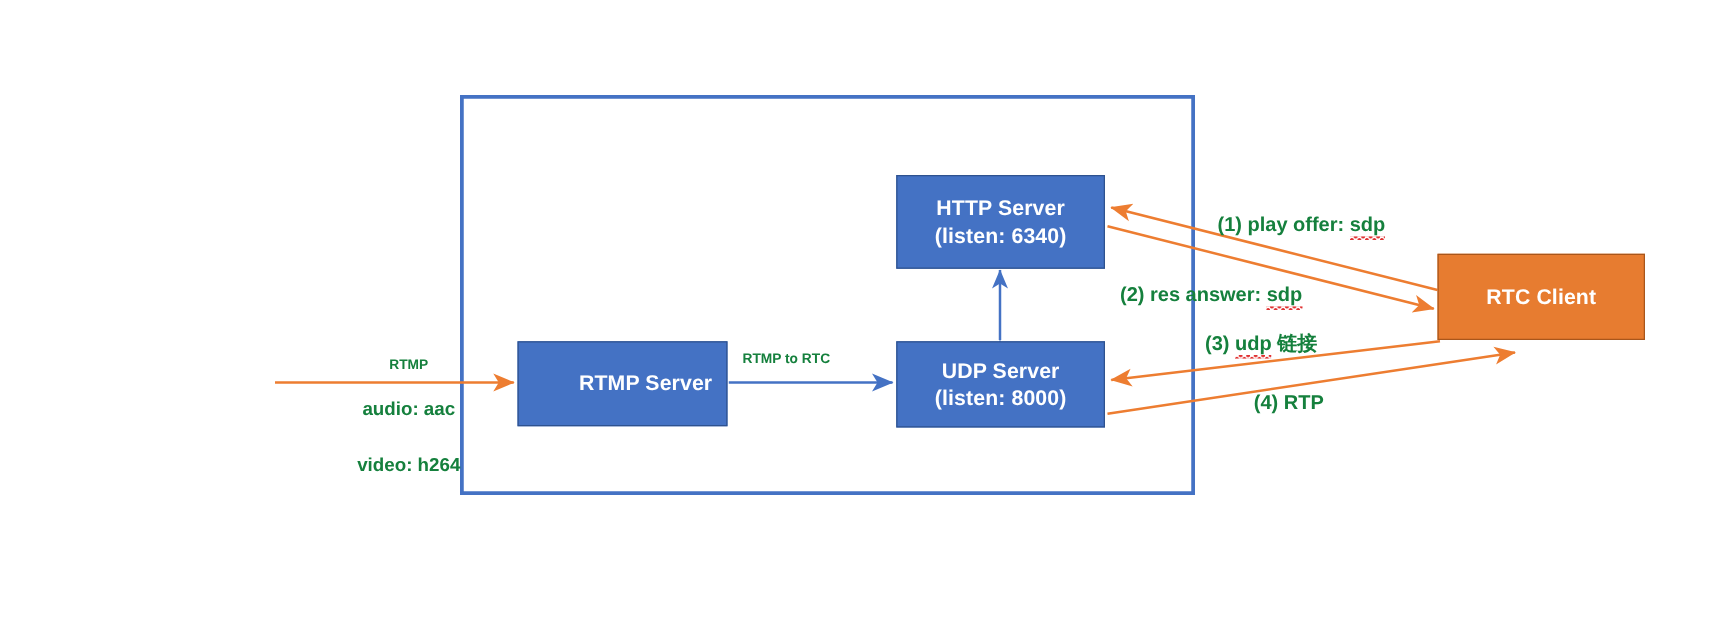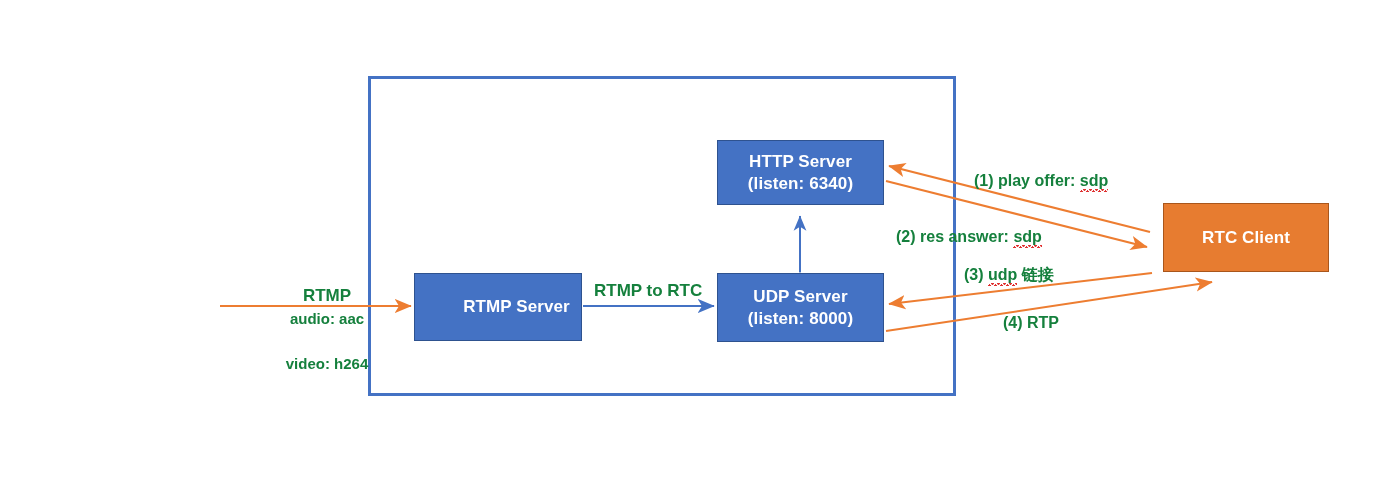--- a/index.html
+++ b/index.html
@@ -7,27 +7,27 @@
        font-family:"Liberation Sans","DejaVu Sans",sans-serif;}
   #canvas{position:relative;width:1380px;height:502px;background:#fff;}
 
   svg#wires{position:absolute;left:0;top:0;width:1380px;height:502px;}
 
   .box{position:absolute;box-sizing:border-box;display:flex;
        align-items:center;justify-content:center;text-align:center;
        color:#ffffff;font-weight:bold;font-size:17px;line-height:1.25;
        letter-spacing:.1px;}
   .box.blue{background:#4472C4;border:1px solid #2E528F;}
-  .box.orange{background:#E77C30;border:1px solid #A9561B;margin-left:13px;}
+  .box.orange{background:#E77C30;border:1px solid #A9561B;}
 
   .container{position:absolute;box-sizing:border-box;
              border:3px solid #4472C4;background:transparent;}
 
   .lbl{position:absolute;color:#15803d;font-weight:bold;white-space:nowrap;}
-  .lbl.big{font-size:17px;}
+  .lbl.big{font-size:11px;}
   .lbl.sm{font-size:15px;}
   .lbl.step{font-size:16px;}
 
   .sq{position:relative;display:inline-block;}
   .sq::after{content:"";position:absolute;left:0;right:0;bottom:-2px;height:3px;
     background-image:
       radial-gradient(circle at 1.5px 2.6px, #e03131 1.2px, transparent 1.4px),
       radial-gradient(circle at 4.5px 0.6px, #e03131 1.2px, transparent 1.4px);
     background-size:6px 3px;background-repeat:repeat-x;}
 
@@ -67,41 +67,41 @@
     <line x1="1152" y1="273" x2="889" y2="304" stroke="#ED7D31" stroke-width="2" marker-end="url(#ahO)"></line>
 
     <line x1="886" y1="331" x2="1212" y2="282" stroke="#ED7D31" stroke-width="2" marker-end="url(#ahO)"></line>
   </svg>
 
 
   <div class="box blue" style="left:414px;top:273px;width:168px;height:68px;padding-left:37px;">
     <span>RTMP Server</span>
   </div>
 
-  <div class="box blue" style="left:717px;top:140px;width:167px;height:65px;">
+  <div class="box blue" style="left:717px;top:140px;width:167px;height:75px;">
     <div>
       <div>HTTP Server</div>
       <div>(listen: 6340)</div>
     </div>
   </div>
 
   <div class="box blue" style="left:717px;top:273px;width:167px;height:69px;">
     <div>
       <div>UDP Server</div>
       <div>(listen: 8000)</div>
     </div>
   </div>
 
   <div class="box orange" style="left:1150px;top:203px;width:166px;height:69px;">
     <span>RTC Client</span>
   </div>
 
   <div class="stack" style="left:262px;top:286px;width:130px;">
     <div class="lbl big" style="position:static;">RTMP</div>
-    <div class="lbl sm" style="position:static;margin-top:4px;">audio: aac</div>
+    <div class="lbl sm" style="position:static;margin-top:21px;">audio: aac</div>
     <div class="lbl sm" style="position:static;margin-top:28px;">video: h264</div>
   </div>
 
   <div class="lbl big" style="left:594px;top:281px;">RTMP to RTC</div>
 
   <div class="lbl step" style="left:974px;top:172px;">
     <span>(1) play offer: </span><span class="sq">sdp</span>
   </div>
 
   <div class="lbl step" style="left:896px;top:228px;">

